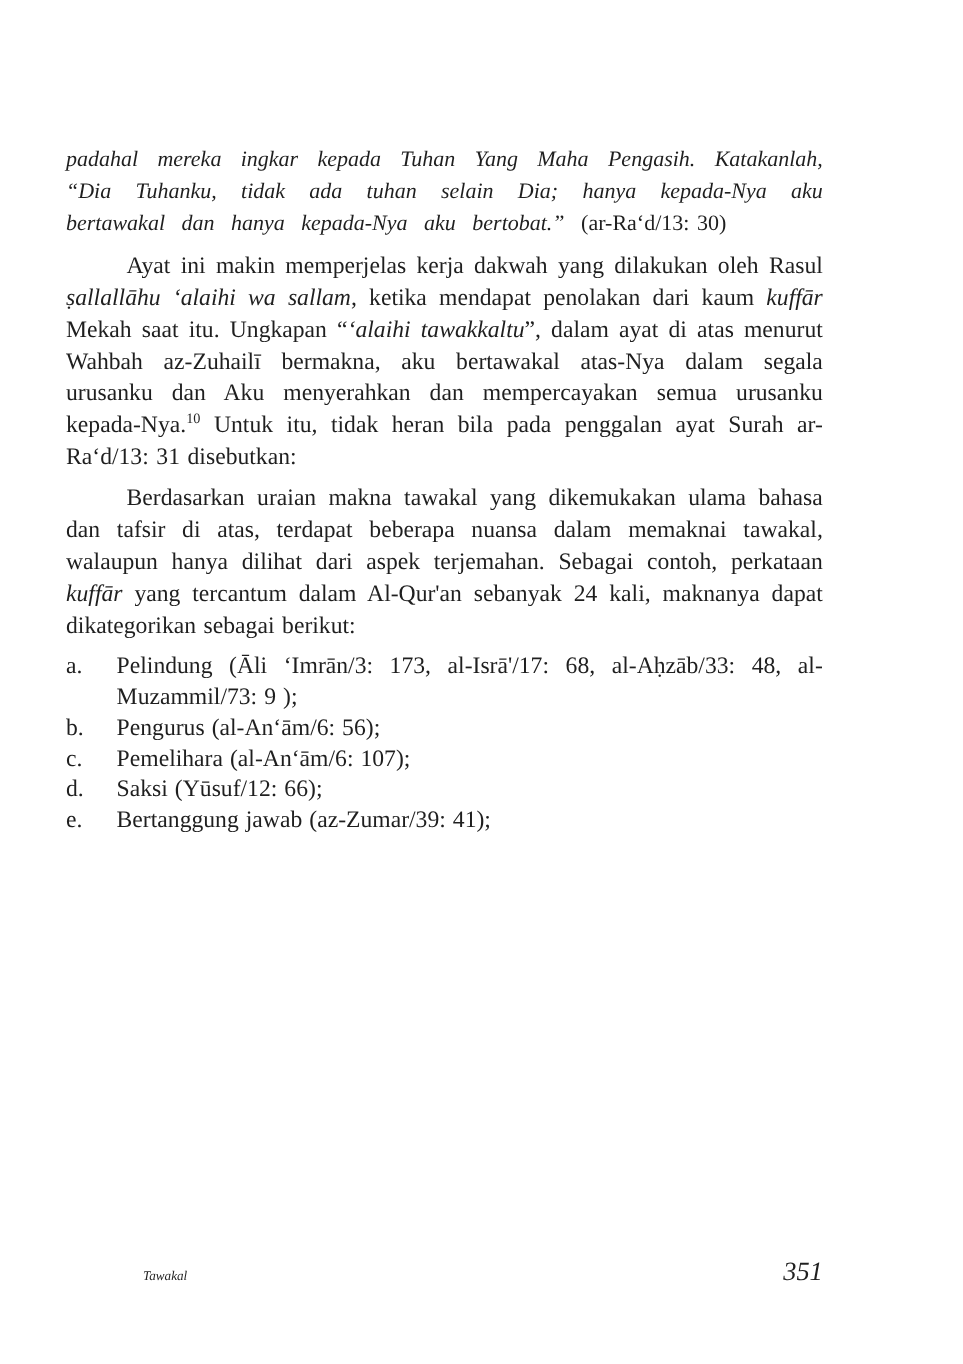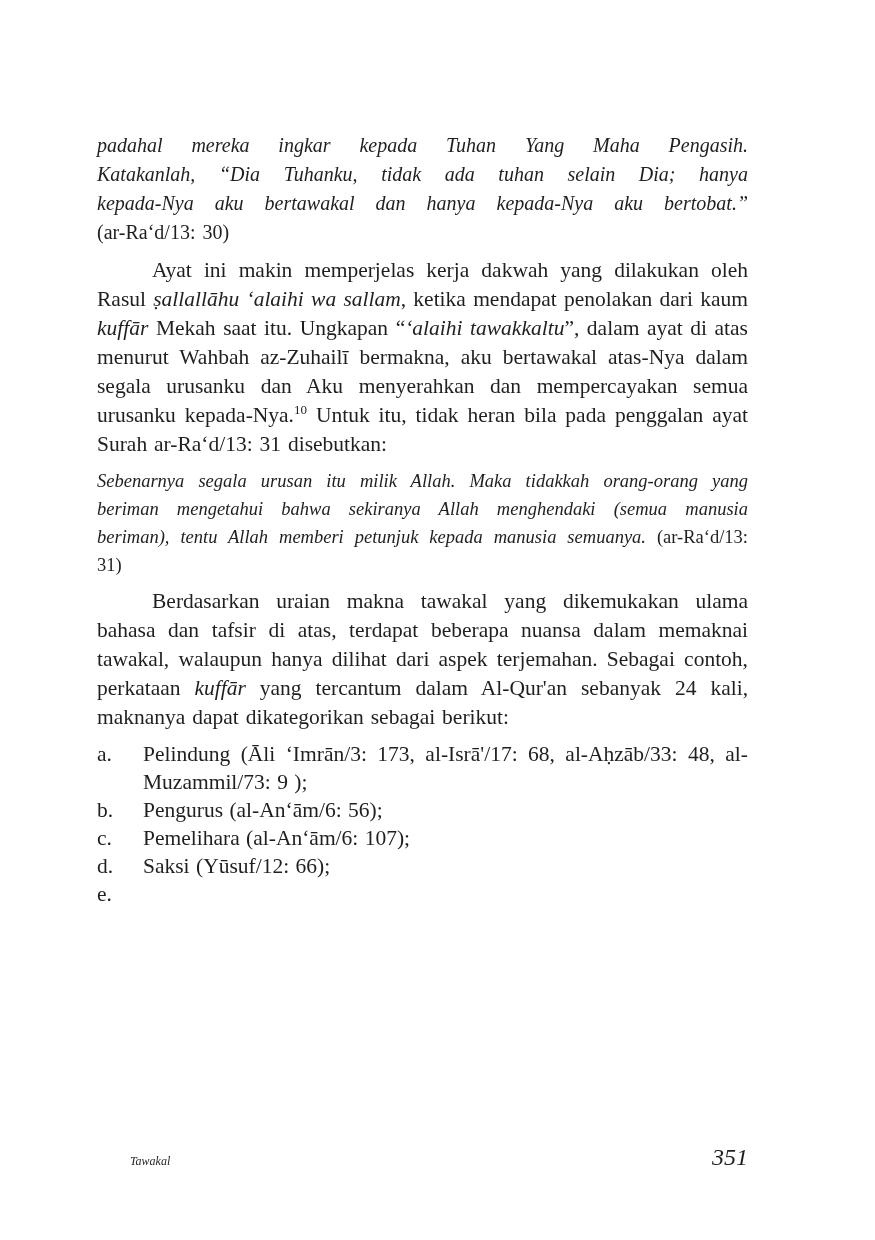--- a/index.html
+++ b/index.html
@@ -7,21 +7,21 @@
   body {
     width: 875px; height: 1240px;
     background: #ffffff;
     color: #1f1f1f;
     font-family: "Liberation Serif", "DejaVu Serif", serif;
     position: relative;
     overflow: hidden;
   }
   .page {
     position: absolute; inset: 0;
-    padding: 131px 127px 0 97px;
+    padding: 131px 127px 0 60px;
   }
   .quote {
     font-size: 20px;
     line-height: 29px;
     text-align: justify;
     word-spacing: 10px;
     margin: 0 0 9px 0;
   }
   .quote .it { font-style: italic; }
   .quote .ref { font-style: normal; word-spacing: 2px; }
@@ -80,30 +80,29 @@
 </head>
 <body>
 
 <div class="page">
 
   <div class="quote"><span class="it">padahal mereka ingkar kepada Tuhan Yang Maha Pengasih. Katakanlah, “Dia Tuhanku, tidak ada tuhan selain Dia; hanya kepada-Nya aku bertawakal dan hanya kepada-Nya aku bertobat.”</span> <span class="ref">(ar-Ra‘d/13: 30)</span></div>
 
   <p class="para"><span>Ayat ini makin memperjelas kerja dakwah yang dilakukan oleh Rasul </span><span class="it">ṣallallāhu ‘alaihi wa sallam</span><span>, ketika mendapat penolakan dari kaum </span><span class="it">kuffār</span><span> Mekah saat itu. Ungkapan “</span><span class="it">‘alaihi tawakkaltu</span><span>”, dalam ayat di atas menurut Wahbah az-Zuhailī bermakna, aku bertawakal atas-Nya dalam segala urusanku dan Aku menyerahkan dan mempercayakan semua urusanku kepada-Nya.</span><sup class="fn">10</sup><span> Untuk itu, tidak heran bila pada penggalan ayat Surah ar-Ra‘d/13: 31 disebutkan:</span></p>
 
 
-  <div class="quote translation"><span class="it">Sebenarnya segala urusan itu milik Allah. Maka tidakkah orang-orang yang beriman mengetahui bahwa sekiranya Allah menghendaki (semua manusia beriman), tentu Allah memberi petunjuk kepada manusia semuanya. </span><span class="ref">(ar-Ra‘d/13: 31)</span></div>
 
   <p class="para"><span>Berdasarkan uraian makna tawakal yang dikemukakan ulama bahasa dan tafsir di atas, terdapat beberapa nuansa dalam memaknai tawakal, walaupun hanya dilihat dari aspek terjemahan. Sebagai contoh, perkataan </span><span class="it">kuffār</span><span> yang tercantum dalam Al-Qur'an sebanyak 24 kali, maknanya dapat dikategorikan sebagai berikut:</span></p>
 
   <div class="list">
     <div class="list-item"><span class="marker">a.</span><span class="li-text">Pelindung (Āli ‘Imrān/3: 173, al-Isrā'/17: 68, al-Aḥzāb/33: 48, al-Muzammil/73: 9 );</span></div>
     <div class="list-item"><span class="marker">b.</span><span class="li-text">Pengurus (al-An‘ām/6: 56);</span></div>
     <div class="list-item"><span class="marker">c.</span><span class="li-text">Pemelihara (al-An‘ām/6: 107);</span></div>
     <div class="list-item"><span class="marker">d.</span><span class="li-text">Saksi (Yūsuf/12: 66);</span></div>
-    <div class="list-item"><span class="marker">e.</span></div>
+    <div class="list-item"><span class="marker">e.</span><span class="li-text">Bertanggung jawab (az-Zumar/39: 41);</span></div>
   </div>
 
 </div>
 
 <div class="footer">
   <span class="running-title">Tawakal</span>
   <span class="page-number">351</span>
 </div>
 
 </body></html>

